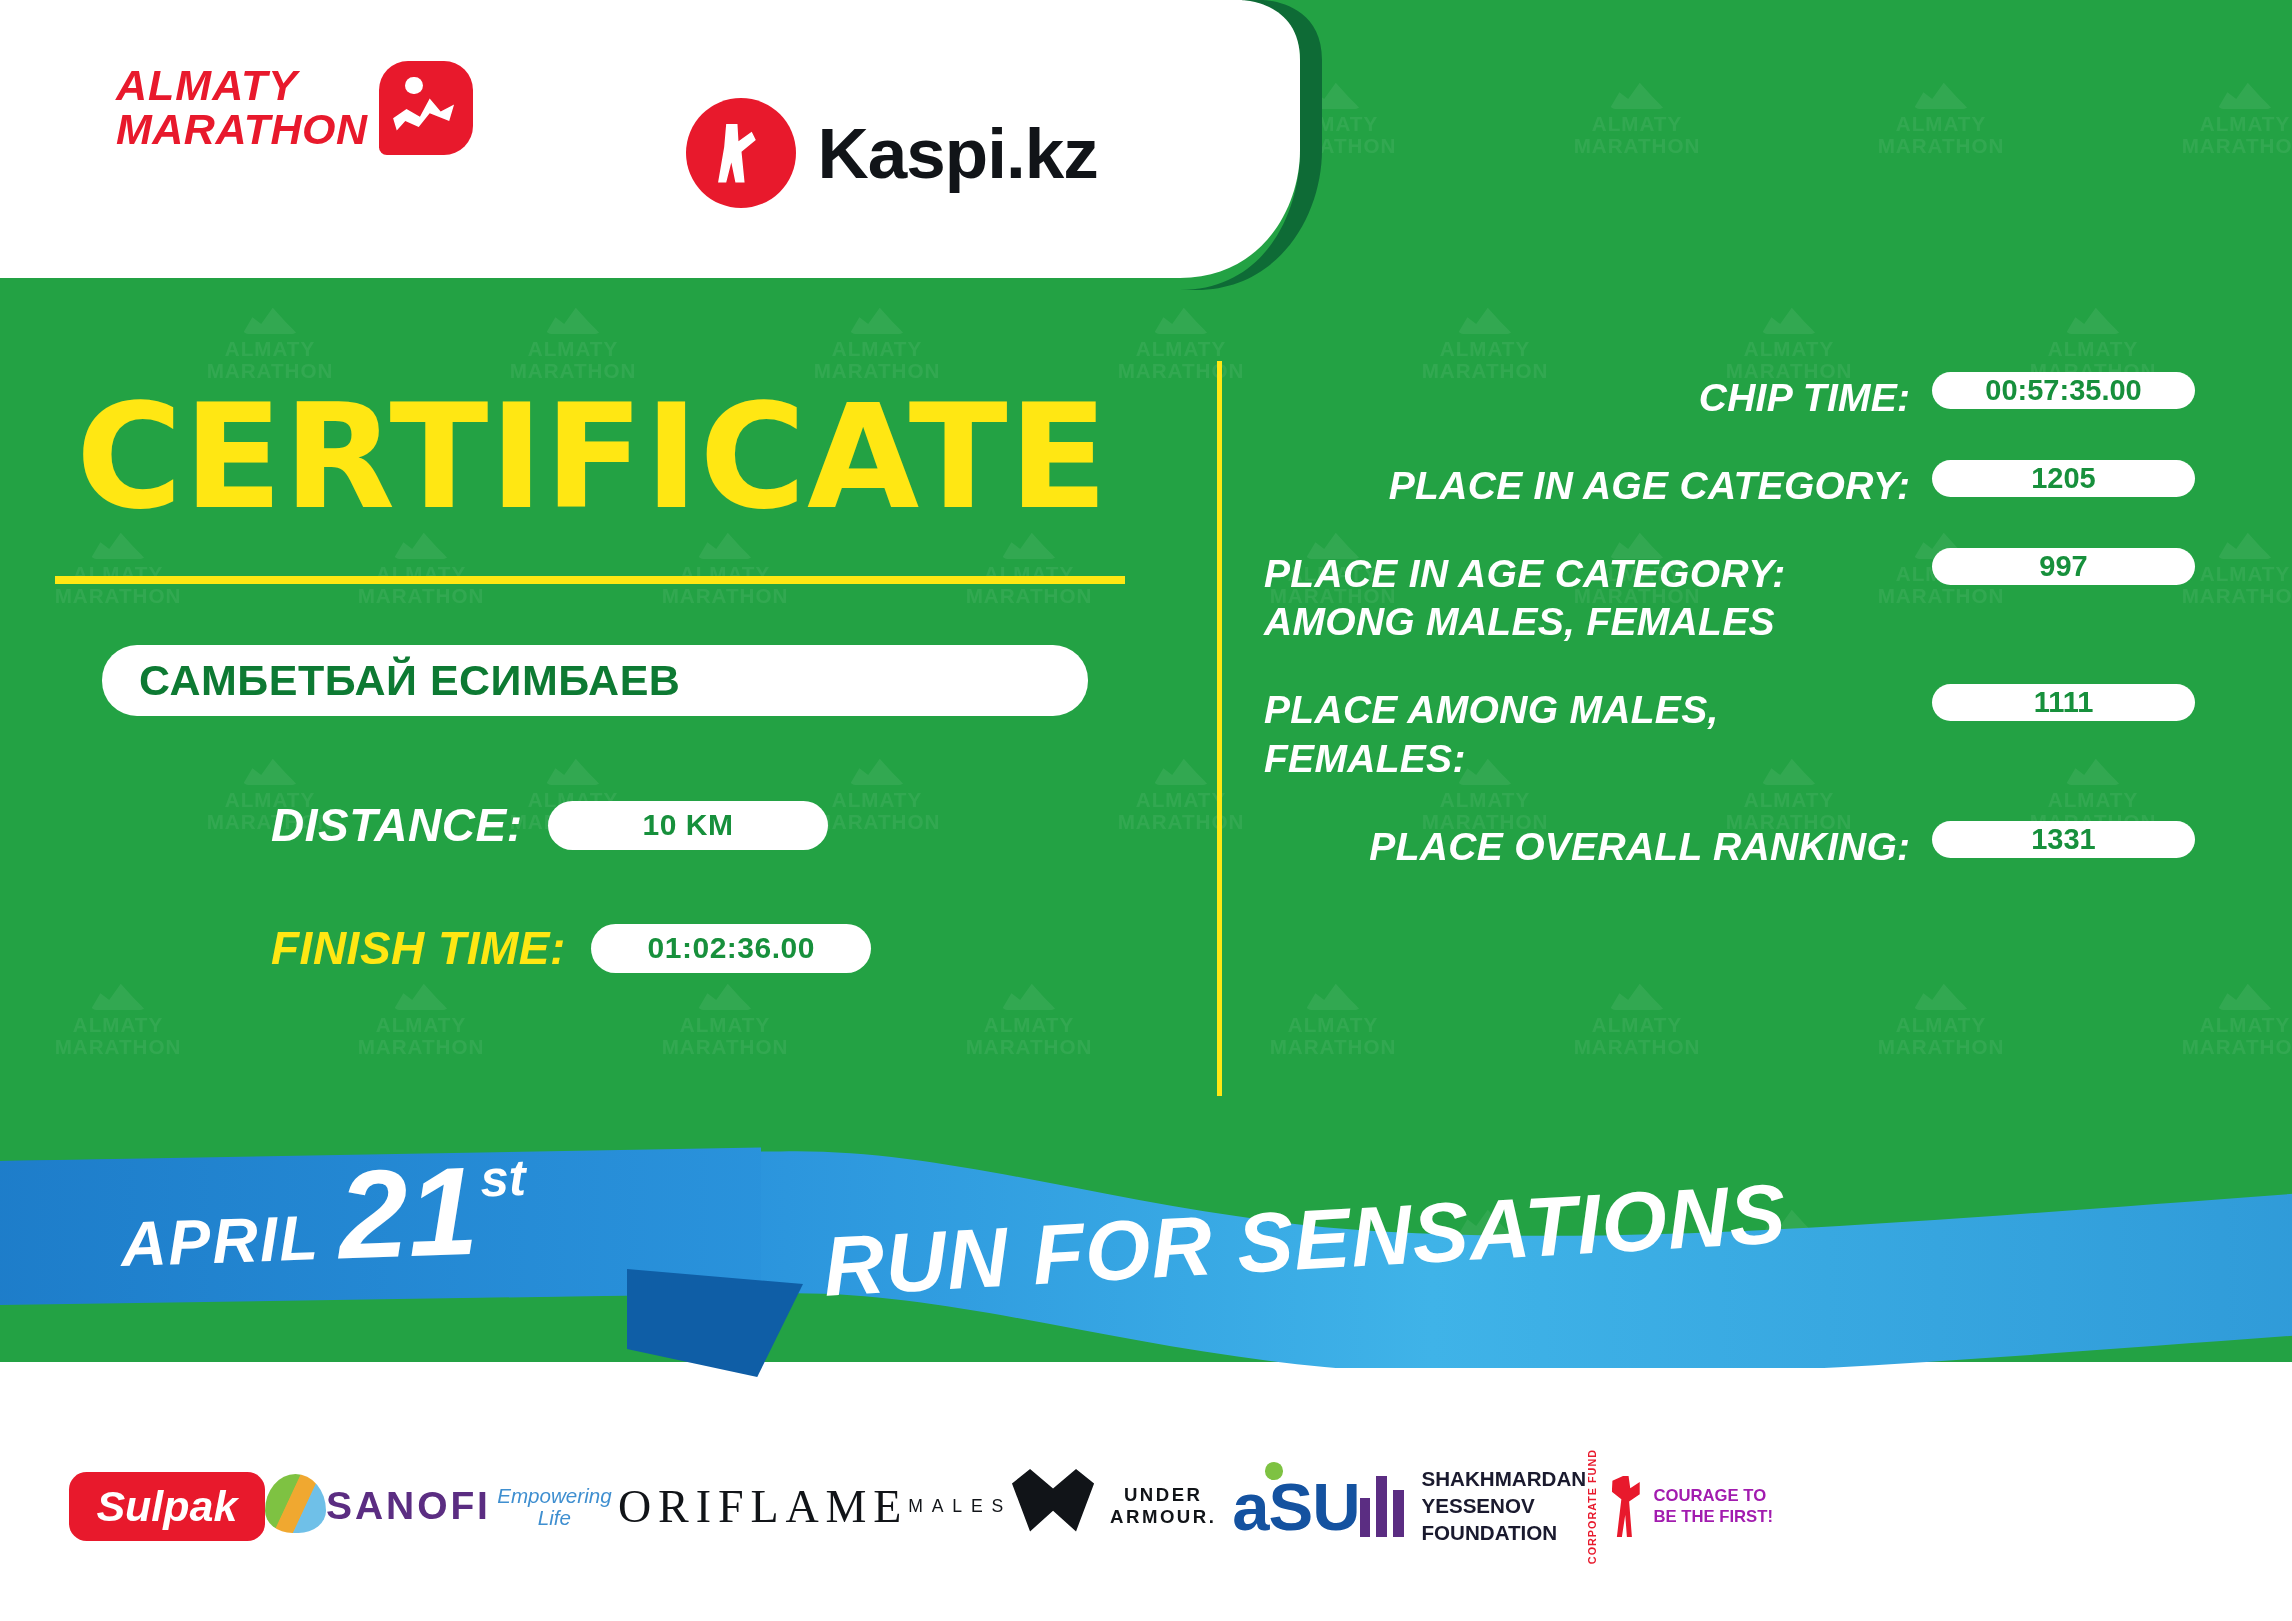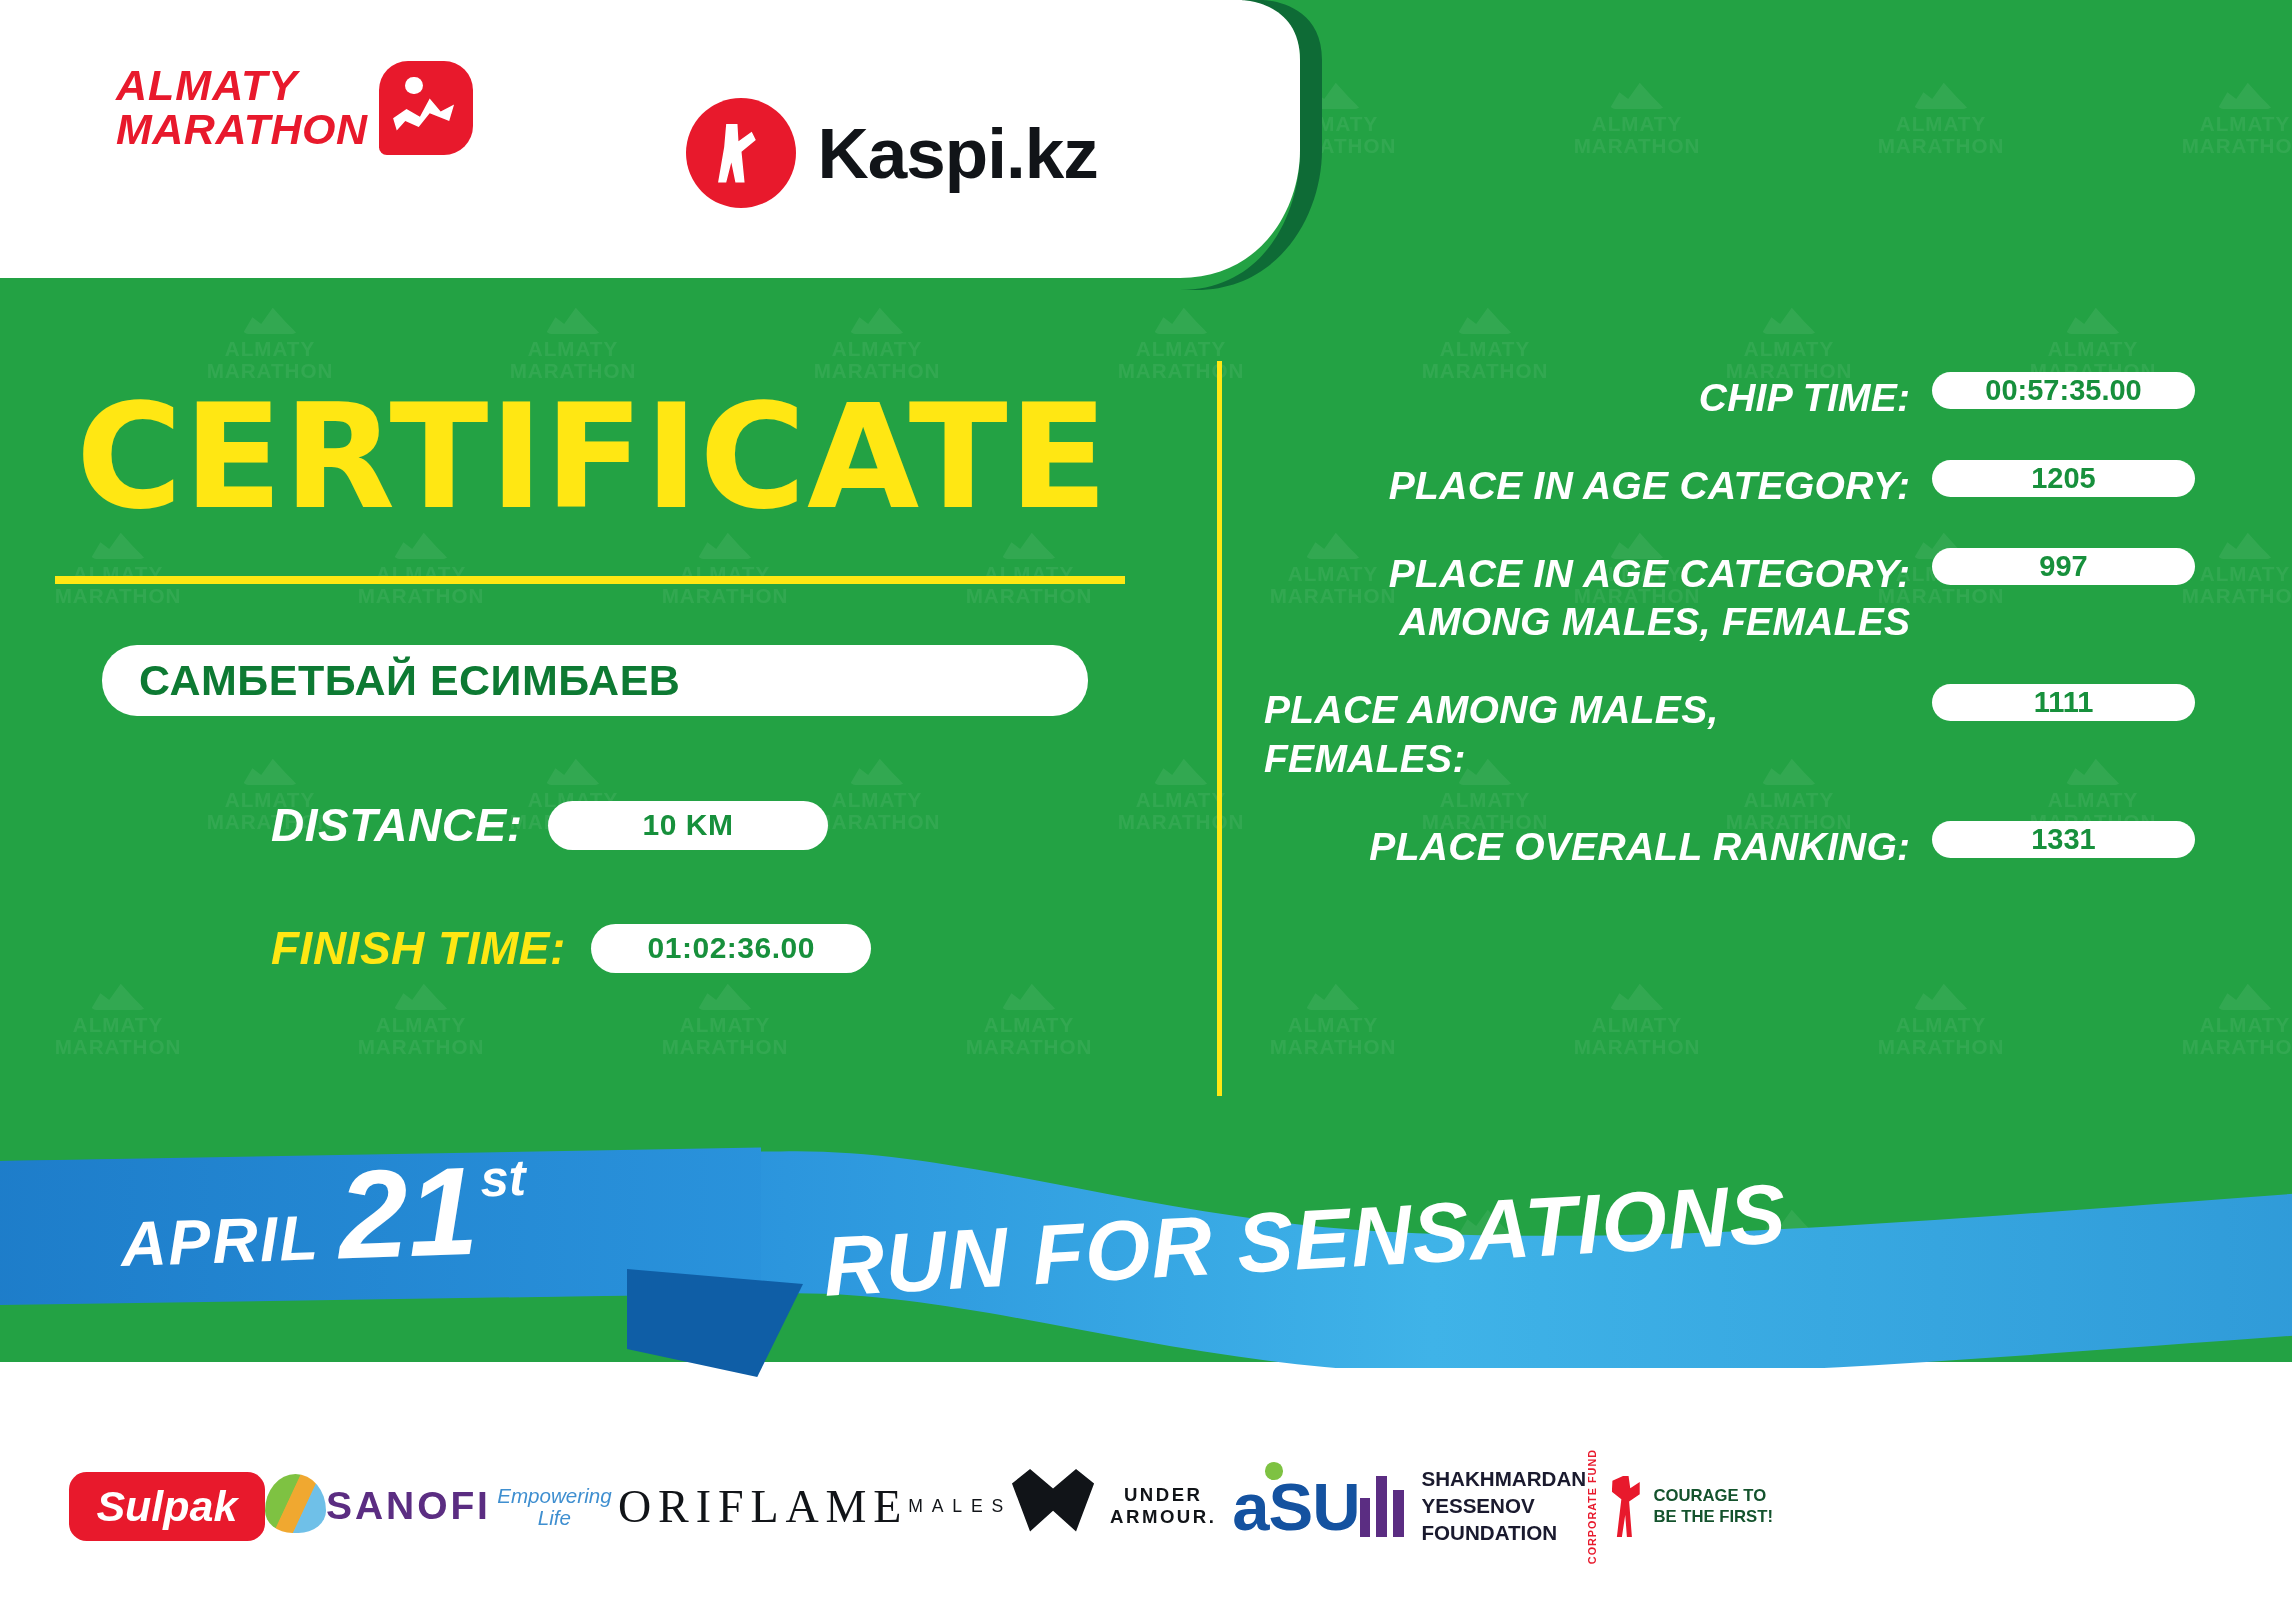--- a/index.html
+++ b/index.html
@@ -223,21 +223,21 @@
     align-items: flex-start;
     justify-content: flex-end;
     margin-bottom: 37px;
   }
   .stat-row .s-lbl {
     color: #ffffff;
     font-size: 39px;
     font-weight: bold;
     font-style: italic;
     line-height: 1.25;
-    text-align: right;
+    text-align: left;
     letter-spacing: 0.3px;
     padding-top: 2px;
   }
   .stat-row .s-lbl.left-align { text-align: left; flex: 1; }
   .stat-row .s-val {
     margin-left: 21.6px;
     width: 263px;
     flex: 0 0 263px;
     height: 37px;
     background: #ffffff;
@@ -385,21 +385,21 @@
   .sp-courage .arc {
     color: #e8192c; font-size: 10.8px; font-weight: bold;
     writing-mode: vertical-rl; transform: rotate(180deg);
     letter-spacing: 1px;
   }
   .sp-courage .mark {
     width: 53px; height: 61px;
     background: #e8192c;
     clip-path: polygon(40% 0%, 60% 0%, 66% 20%, 100% 10%, 100% 30%, 62% 42%, 72% 100%, 54% 100%, 48% 64%, 36% 100%, 18% 100%, 34% 38%, 0% 26%, 2% 8%);
   }
-  .sp-courage .txt { color: #14532d; font-size: 16.7px; font-weight: bold; line-height: 1.3; }
+  .sp-courage .txt { color: #a21caf; font-size: 16.7px; font-weight: bold; line-height: 1.3; }
 </style>
 </head>
 <body>
 
 <div class="cert">
 
   <div class="green-bg">
     <div class="watermarks" id="watermark-layer">
         <div class="wm" style="left: 118px; top: 118px;"><span class="wm-shape"></span>ALMATY<br>MARATHON</div>
         <div class="wm" style="left: 421px; top: 118px;"><span class="wm-shape"></span>ALMATY<br>MARATHON</div>

